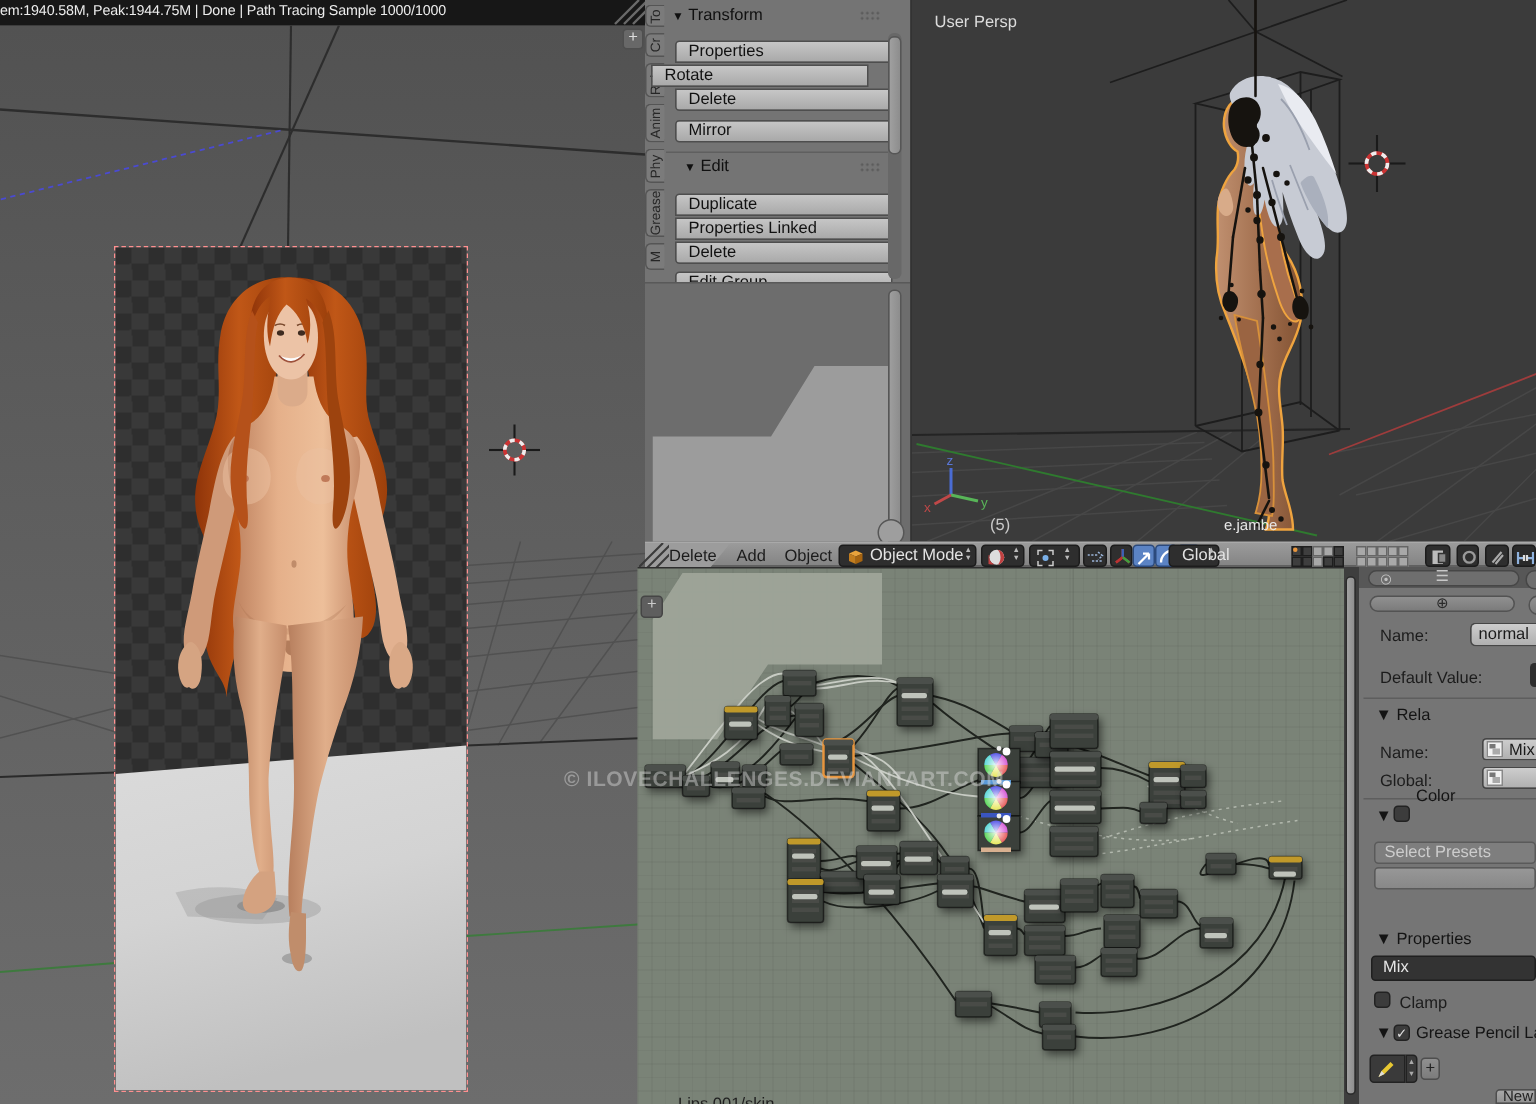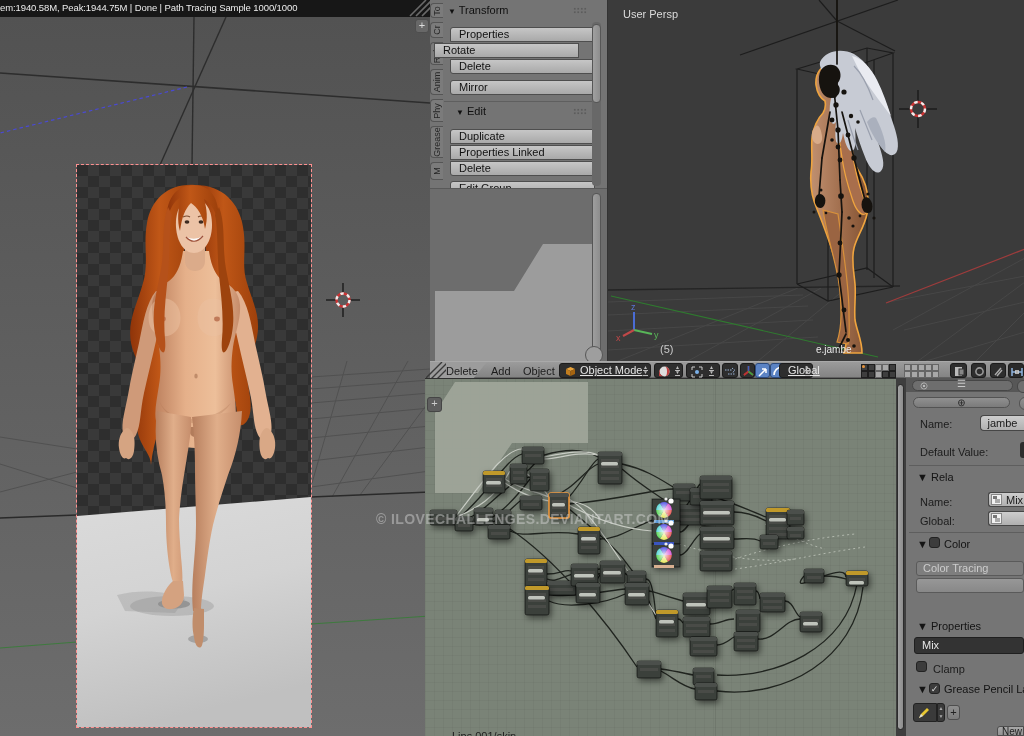--- a/index.html
+++ b/index.html
@@ -25,21 +25,21 @@
        margin-left:6px;color:#262626;font-size:9px;white-space:nowrap;display:block;}
   .phead{position:absolute;color:#101010;font-size:11px;}
   .grip{position:absolute;width:14px;height:7px;
         background-image:radial-gradient(circle,#5c5c5c 34%,transparent 40%);background-size:3.5px 3.5px;}
   .bt{position:absolute;width:145px;height:15px;border:1px solid #4e4e4e;border-radius:3px;
       background:linear-gradient(#c6c6c6,#a9a9a9);font-family:"Liberation Sans",sans-serif;
       font-size:11px;color:#111;text-align:left;padding:0 0 1px 8px;box-sizing:border-box;}
   .hmenu{position:absolute;top:3px;font-size:11px;color:#1c1c1c;}
   .hw{position:absolute;top:1px;height:15px;background:#2e2e2e;border:1px solid #1c1c1c;
       border-radius:3px;box-sizing:border-box;color:#e4e4e4;font-size:11px;line-height:13px;}
-  .hw span{display:inline-block;text-decoration:underline;}
+  .hw span{display:inline-block;}
   .hwb{background:#5b83c4;border-color:#2c4a7c;}
   .ud{position:absolute;right:2px;top:1px;font-size:5px;line-height:5px;color:#bbb;}
   .lay{position:absolute;top:2px;width:35px;height:14px;}
   .lc{position:absolute;width:7px;height:7px;background:#3e3e3e;border:1px solid #1e1e1e;box-sizing:border-box;}
   .lon{background:#a8a8a8;border-color:#666;}
   .nlab{position:absolute;color:#1c1c1c;font-size:11px;}
   .nsec{position:absolute;color:#141414;font-size:11px;}
   .nfield{width:36px;height:15px;background:linear-gradient(#cdcdcd,#b0b0b0);
           border:1px solid #464646;border-radius:3px 0 0 3px;border-right:none;box-sizing:border-box;}
   .nicon{position:absolute;left:2px;top:1px;width:11px;height:11px;background:#f2f2f2;
@@ -880,39 +880,39 @@
     <div class="abs" style="left:1px;top:6px;width:7px;height:346px;background:linear-gradient(90deg,#a2a2a2,#8d8d8d);border:1px solid #2c2c2c;border-radius:4px;box-sizing:border-box;"></div>
     <div class="abs" style="left:10px;top:0;width:118px;height:14px;background:#575757;"></div>
     <div class="abs" style="left:16px;top:2px;width:101px;height:11px;background:#6e6e6e;border:1px solid #464646;border-radius:6px;box-sizing:border-box;">
       <span style="position:absolute;left:7px;top:1px;font-size:8px;color:#c2c2c2;">⦿</span>
       <span style="position:absolute;left:44px;top:-3px;font-size:10px;color:#c8c8c8;letter-spacing:0;">☰</span>
     </div>
     <div class="abs" style="left:121px;top:2px;width:7px;height:11px;background:#6e6e6e;border:1px solid #464646;border-radius:6px 0 0 6px;"></div>
     <div class="abs" style="left:17px;top:19px;width:97px;height:11px;background:linear-gradient(#909090,#7b7b7b);border:1px solid #535353;border-radius:6px;box-sizing:border-box;text-align:center;color:#2a2a2a;font-size:10px;line-height:9px;">⊕</div>
     <div class="abs" style="left:123px;top:19px;width:5px;height:11px;background:linear-gradient(#909090,#7b7b7b);border:1px solid #535353;border-radius:6px 0 0 6px;"></div>
     <div class="nlab" style="left:24px;top:40px;">Name:</div>
-    <div class="abs" style="left:84px;top:37px;width:44px;height:16px;background:linear-gradient(#cdcdcd,#b0b0b0);border:1px solid #464646;border-radius:4px 0 0 4px;border-right:none;box-sizing:border-box;text-align:center;color:#1a1a1a;font-size:11px;line-height:14px;">jambe</div>
+    <div class="abs" style="left:84px;top:37px;width:44px;height:16px;background:linear-gradient(#cdcdcd,#b0b0b0);border:1px solid #464646;border-radius:4px 0 0 4px;border-right:none;box-sizing:border-box;text-align:center;color:#1a1a1a;font-size:11px;line-height:14px;">normal</div>
     <div class="nlab" style="left:24px;top:68px;">Default Value:</div>
     <div class="abs" style="left:124px;top:64px;width:4px;height:16px;background:#2d2d2d;border-radius:3px 0 0 3px;"></div>
     <div class="abs" style="left:13px;top:87px;width:115px;height:1px;background:#5e5e5e;"></div>
     <div class="nsec" style="left:21px;top:93px;">▼ Rela</div>
     <div class="nlab" style="left:24px;top:118px;">Name:</div>
     <div class="abs nfield" style="left:92px;top:114px;">
       <div class="nicon"></div>
       <span style="position:absolute;left:17px;top:1px;color:#1a1a1a;font-size:11px;">Mix</span>
     </div>
     <div class="nlab" style="left:24px;top:137px;">Global:</div>
     <div class="abs nfield" style="left:92px;top:133px;">
       <div class="nicon"></div>
     </div>
     <div class="abs" style="left:13px;top:154px;width:115px;height:1px;background:#5e5e5e;"></div>
     <div class="nsec" style="left:21px;top:160px;">▼</div>
     <div class="ncb" style="left:33px;top:159px;"></div>
-    <div class="nsec" style="left:48px;top:160px;text-align:center;">Color</div>
-    <div class="abs" style="left:20px;top:183px;width:108px;height:15px;background:#7e7e7e;border:1px solid #5a5a5a;border-radius:3px;box-sizing:border-box;color:#cccccc;font-size:11px;line-height:13px;padding-left:6px;">Color Tracing</div>
+    <div class="nsec" style="left:48px;top:147px;text-align:center;">Color</div>
+    <div class="abs" style="left:20px;top:183px;width:108px;height:15px;background:#7e7e7e;border:1px solid #5a5a5a;border-radius:3px;box-sizing:border-box;color:#cccccc;font-size:11px;line-height:13px;padding-left:6px;">Select Presets</div>
     <div class="abs" style="left:20px;top:200px;width:108px;height:15px;background:linear-gradient(#979797,#888888);border:1px solid #5a5a5a;border-radius:3px;box-sizing:border-box;"></div>
     <div class="nsec" style="left:21px;top:242px;">▼ Properties</div>
     <div class="abs" style="left:18px;top:259px;width:110px;height:17px;background:#333333;border:1px solid #1f1f1f;border-radius:3px;box-sizing:border-box;color:#e6e6e6;font-size:11px;line-height:15px;padding-left:7px;">Mix</div>
     <div class="ncb" style="left:20px;top:283px;"></div>
     <div class="nlab" style="left:37px;top:285px;">Clamp</div>
     <div class="nsec" style="left:21px;top:305px;">▼</div>
     <div class="ncb" style="left:33px;top:305px;color:#ddd;font-size:9px;line-height:10px;text-align:center;">✓</div>
     <div class="nsec" style="left:48px;top:305px;white-space:nowrap;overflow:hidden;width:80px;">Grease Pencil Lay</div>
     <div class="abs" style="left:17px;top:325px;width:24px;height:19px;background:#3a3a3a;border:1px solid #222;border-radius:3px 0 0 3px;box-sizing:border-box;">
       <svg width="14" height="14" style="position:absolute;left:3px;top:2px" viewBox="0 0 14 14">

